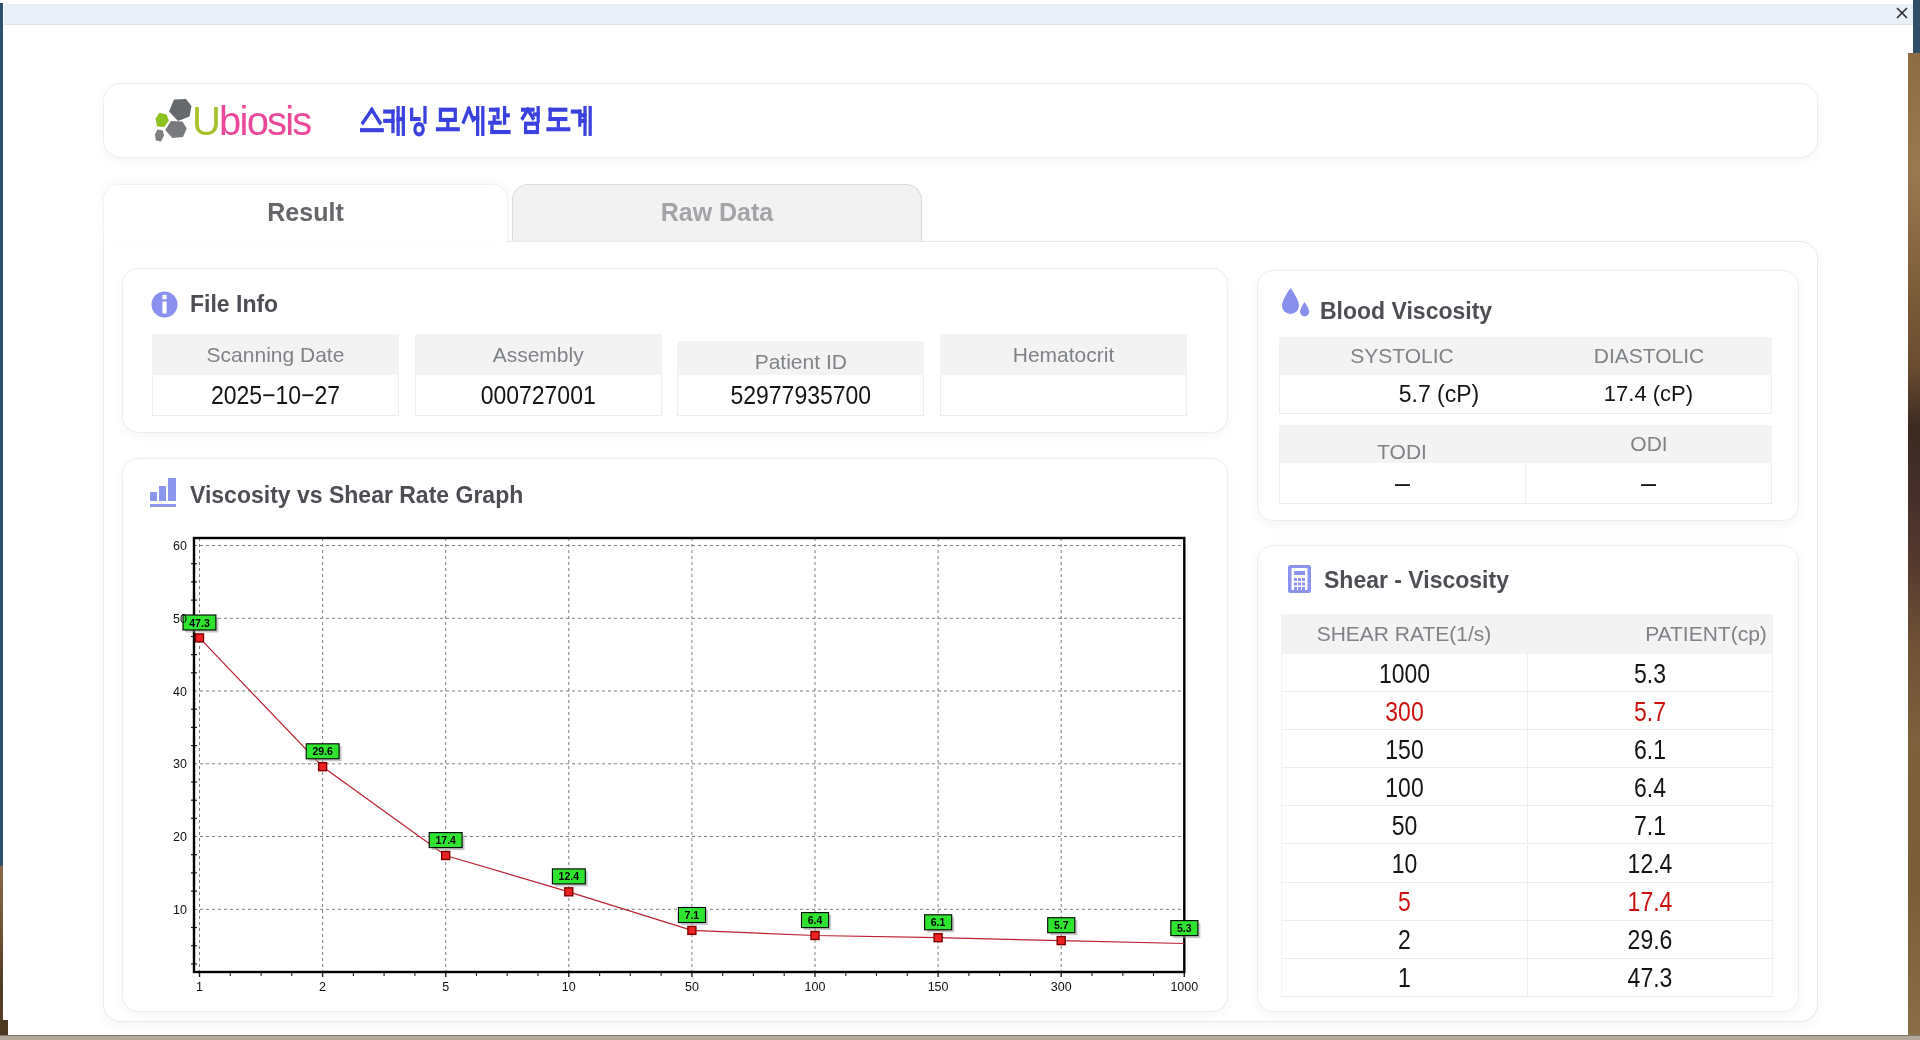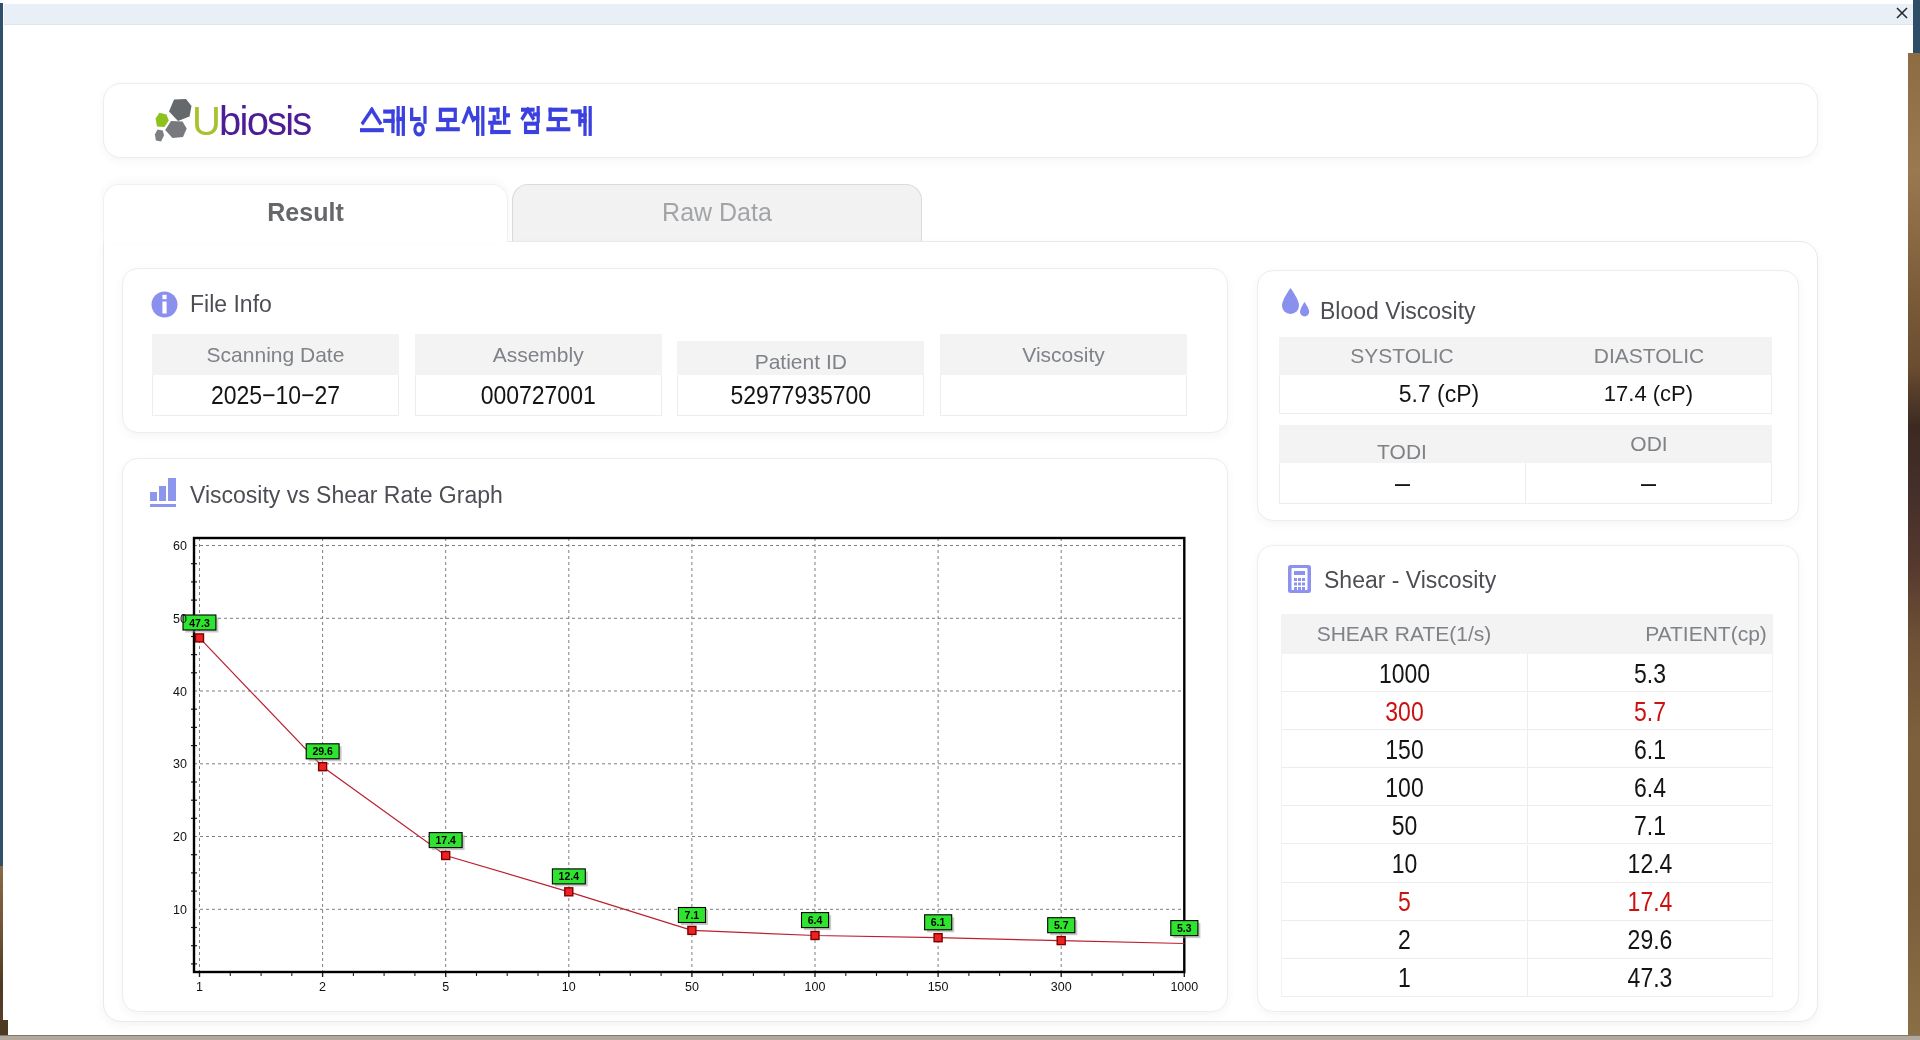--- a/index.html
+++ b/index.html
@@ -1,20 +1,20 @@
 <!DOCTYPE html>
 <html><head><meta charset="utf-8">
 <style>
   * { margin:0; padding:0; box-sizing:border-box; }
   body { width:1920px; height:1040px; overflow:hidden; position:relative;
          background:#ffffff; font-family:"Liberation Sans", sans-serif; }
   .abs { position:absolute; }
   .card { position:absolute; background:#fff; border:1px solid #ededef;
           border-radius:16px; box-shadow:0 3px 10px rgba(60,60,80,0.05); }
-  .sect-title { position:absolute; font-weight:normal; font-size:23px; color:#4c4e53; }
+  .sect-title { position:absolute; font-weight:bold; font-size:23px; color:#4c4e53; }
   .num { display:inline-block; transform:scaleY(1.2); }
   .hdrcell { position:absolute; background:#f3f3f4; color:#7f8287; font-size:21px;
              display:flex; align-items:center; justify-content:center; }
   .valcell { position:absolute; background:#fff; border:1px solid #ededee; border-top:none;
              color:#141414; font-size:23px; display:flex; align-items:center; justify-content:center; }
 </style></head>
 <body>
 
 <div class="abs" style="left:4px;top:4px;width:1909px;height:21px;background:#e8eff7;border-bottom:1px solid #dce5ee;"></div>
 <svg class="abs" style="left:1896px;top:7px" width="12" height="12">
@@ -27,21 +27,21 @@
 <div class="abs" style="left:0;top:1020px;width:8px;height:17px;background:#4c3a22;"></div>
 <div class="abs" style="left:1908px;top:53px;width:12px;height:982px;background:linear-gradient(180deg,#8d6c44 0%,#9a7850 12%,#7a5b38 25%,#6a4c30 32%,#3c2a22 38%,#452f2a 45%,#55392e 52%,#6f5136 60%,#7d603c 70%,#7a5e3a 85%,#8a6e46 100%);"></div>
 <div class="abs" style="left:0;top:1035px;width:1920px;height:5px;background:#b2a89b;border-top:1px solid #80776b;"></div>
 <div class="card" style="left:103px;top:83px;width:1715px;height:75px;border-radius:18px;"></div>
 <svg width="46" height="50" viewBox="0 0 46 50" style="position:absolute;left:150px;top:97px">
     <polygon points="24,2.6 36,2 41.5,9 39.5,19.5 28,24 19,14.5" fill="#66696c"></polygon>
     <polygon points="9.5,15.8 16.5,17.5 18.8,23.5 14.5,30 7,29.5 5.6,21.5" fill="#8cc11e"></polygon>
     <polygon points="21,24.1 32.5,24.5 36.7,31.5 33,40 22.5,41 15.2,33" fill="#77797c"></polygon>
     <polygon points="7.5,32.5 12.8,33.5 14,38.5 11,44.5 5.9,43.5 4.9,37.5" fill="#7d8083"></polygon>
   </svg>
-<div class="abs" style="left:192px;top:101px;height:41px;line-height:41px;font-size:40px;letter-spacing:-1.8px;"><span style="color:#a6c22d;">U</span><span style="color:#4c1d95;">biosis</span></div>
+<div class="abs" style="left:192px;top:101px;height:41px;line-height:41px;font-size:40px;letter-spacing:-1.8px;"><span style="color:#a6c22d;">U</span><span style="color:#ec4899;">biosis</span></div>
 <svg width="236" height="31" viewBox="0 0 236 31" style="position:absolute;left:360px;top:106px">
     <g stroke="#3a41df" stroke-width="4.4" stroke-linecap="square" fill="none">
       <g transform="translate(0.0,0) scale(0.74,0.93)">
         <line x1="16" y1="4" x2="4" y2="18"></line>
         <line x1="16" y1="4" x2="27" y2="18"></line>
         <line x1="2" y1="26" x2="30" y2="26"></line>
       </g>
       <g transform="translate(22.6,0) scale(0.74,0.93)">
         <line x1="3" y1="6" x2="14" y2="6"></line>
         <line x1="14" y1="6" x2="14" y2="27"></line>
@@ -96,21 +96,21 @@
       <g transform="translate(210.2,0) scale(0.74,0.93)">
         <line x1="3" y1="6" x2="13" y2="6"></line>
         <line x1="13" y1="6" x2="13" y2="20"></line>
         <line x1="20" y1="2" x2="20" y2="30"></line>
         <line x1="27" y1="2" x2="27" y2="30"></line>
         <line x1="15" y1="10" x2="20" y2="10"></line>
         <line x1="15" y1="16" x2="20" y2="16"></line>
       </g>
     </g>
   </svg>
-<div class="abs" style="left:512px;top:184px;width:410px;height:57px;background:#f2f2f3;border:1px solid #dadadc;border-bottom:none;border-radius:16px 16px 0 0;text-align:center;line-height:55px;font-size:25px;font-weight:normal;color:#a2a4a8;">Raw Data</div>
+<div class="abs" style="left:512px;top:184px;width:410px;height:57px;background:#f2f2f3;border:1px solid #dadadc;border-bottom:none;border-radius:16px 16px 0 0;text-align:center;line-height:55px;font-size:25px;font-weight:bold;color:#a2a4a8;">Raw Data</div>
 <div class="abs" style="left:103px;top:241px;width:1715px;height:781px;background:#fff;border:1px solid #e9e9eb;border-radius:0 18px 18px 18px;box-shadow:0 4px 10px rgba(60,60,80,0.05);"></div>
 <div class="abs" style="left:103px;top:184px;width:405px;height:58px;background:#fff;border:1px solid #f0f0f2;border-bottom:none;border-radius:16px 16px 0 0;text-align:center;line-height:55px;font-size:25px;font-weight:bold;color:#65676b;box-shadow:0 -3px 8px rgba(60,60,80,0.04);">Result</div>
 <div class="card" style="left:122px;top:268px;width:1106px;height:165px;"></div>
 <svg width="27" height="27" viewBox="0 0 27 27" style="position:absolute;left:151px;top:291px">
     <circle cx="13.5" cy="13.5" r="13" fill="#8a90ee"></circle>
     <rect x="11.4" y="10.5" width="4.2" height="12" fill="#fff"></rect>
     <rect x="11.4" y="3.8" width="4.2" height="4.4" fill="#fff"></rect>
   </svg>
 <div class="sect-title" style="left:190px;top:291px;">File Info</div>
 <div class="hdrcell" style="left:152.0px;top:334px;width:247px;height:41px;">Scanning Date</div>
@@ -118,21 +118,21 @@
     <span style="display:inline-block;transform:scaleY(1.12)">2025−10−27</span>
   </div>
 <div class="hdrcell" style="left:414.7px;top:334px;width:247px;height:41px;">Assembly</div>
 <div class="valcell" style="left:414.7px;top:375px;width:247px;height:41px;">
     <span style="display:inline-block;transform:scaleY(1.12)">000727001</span>
   </div>
 <div class="hdrcell" style="left:677.3px;top:341px;width:247px;height:41px;">Patient ID</div>
 <div class="valcell" style="left:677.3px;top:375px;width:247px;height:41px;">
     <span style="display:inline-block;transform:scaleY(1.12)">52977935700</span>
   </div>
-<div class="hdrcell" style="left:940.0px;top:334px;width:247px;height:41px;">Viscosity</div>
+<div class="hdrcell" style="left:940.0px;top:334px;width:247px;height:41px;">Hematocrit</div>
 <div class="valcell" style="left:940.0px;top:375px;width:247px;height:41px;">
     <span style="display:inline-block;transform:scaleY(1.12)"></span>
   </div>
 <div class="card" style="left:122px;top:458px;width:1106px;height:554px;">
 <svg width="1106" height="554" viewBox="0 0 1106 554" style="position:absolute;left:0;top:0">
       <rect x="71.0" y="79.0" width="990.3" height="434.0" fill="#ffffff" stroke="none"></rect>
       <line x1="71.0" y1="86.5" x2="1061.3" y2="86.5" stroke="#7f7f7f" stroke-width="1" stroke-dasharray="3,3"></line>
       <line x1="71.0" y1="159.3" x2="1061.3" y2="159.3" stroke="#7f7f7f" stroke-width="1" stroke-dasharray="3,3"></line>
       <line x1="71.0" y1="232.0" x2="1061.3" y2="232.0" stroke="#7f7f7f" stroke-width="1" stroke-dasharray="3,3"></line>
       <line x1="71.0" y1="304.8" x2="1061.3" y2="304.8" stroke="#7f7f7f" stroke-width="1" stroke-dasharray="3,3"></line>

